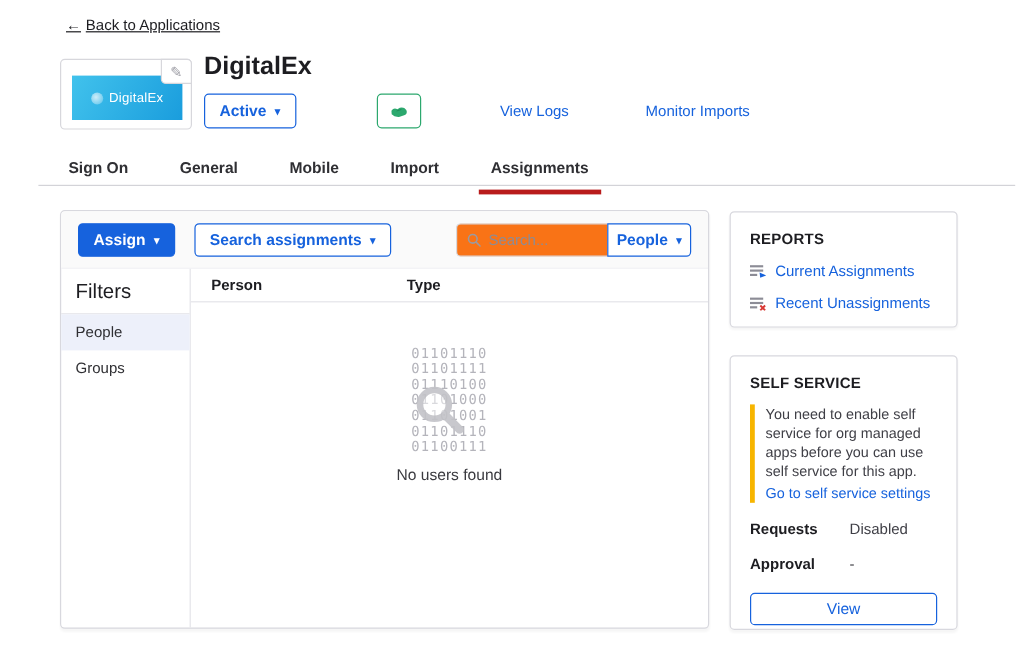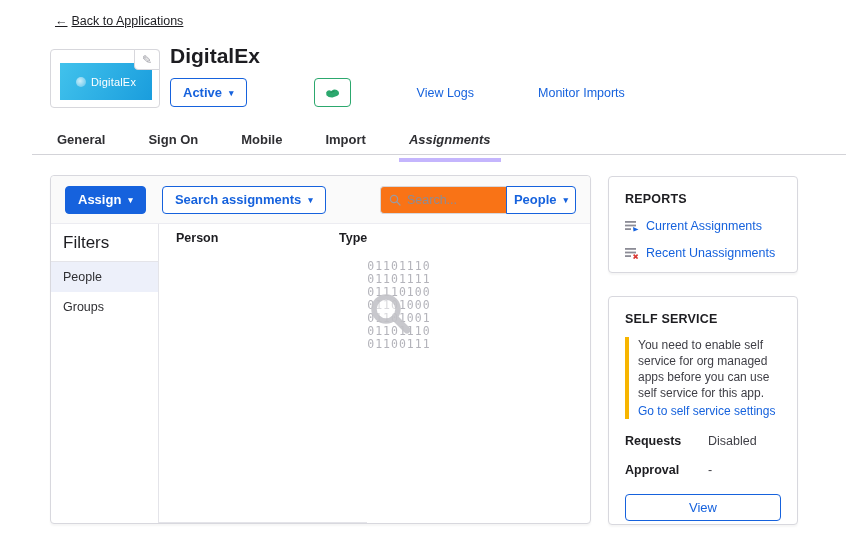--- a/index.html
+++ b/index.html
@@ -48,21 +48,21 @@
   .hdr-link { color:#1662dd; font-size:12.5px; cursor:pointer; }
   .hdr-link.first { margin-left:18px; }
   .hdr-link.second { margin-left:16px; }
   
   .tabs-divider { position:absolute; left:32px; top:154px; width:814px; height:1px; background:#d3d3d8; }
   .tabs { position:absolute; left:47px; top:132px; display:flex; }
   .tab {
     font-size:13px; font-weight:600; color:#2f2f33; padding:0 10px 15px 10px;
     margin-right:23px; cursor:pointer;
   }
-  .tab.active { border-bottom:4px solid #c4b5fd; padding-bottom:0;font-style:italic; }
+  .tab.active { border-bottom:4px solid #b91c1c; padding-bottom:0; }
   
   .main-panel {
     position:absolute; left:50px; top:175px; width:541px; height:349px;
     border:1px solid #d8d8de; border-radius:4px; background:#fff;
     box-shadow:0 2px 2px rgba(0,0,0,.04); display:flex; flex-direction:column;
   }
   .toolbar {
     height:48px; background:#fafafa; border-bottom:1px solid #ececf1;
     border-radius:4px 4px 0 0; display:flex; align-items:center; padding:0 14px;
   }
@@ -90,21 +90,21 @@
     color:#1662dd; font-size:13px; font-weight:600; gap:7px;
   }
   .panel-body { display:flex; flex:1; min-height:0; }
   .filters-col { width:108px; border-right:1px solid #e4e4e9; }
   .filters-title {
     font-size:17px; font-weight:400; color:#1d1d21; padding:9px 12px 8px;
     border-bottom:1px solid #e4e4e9;
   }
   .filter-item { font-size:12.5px; color:#2f2f33; padding:8px 12px; cursor:pointer; }
   .filter-item.selected { background:#edf0fa; }
-  .table-col { flex:1; display:flex; flex-direction:row; }
+  .table-col { flex:1; display:flex; flex-direction:column; }
   .table-header { display:flex; border-bottom:1px solid #e4e4e9; padding:7px 0 6px; }
   .th { font-size:12.5px; font-weight:700; color:#1d1d21; }
   .th-person { padding-left:17px; width:180px; }
   .empty-state { margin-top:36px; text-align:center; position:relative; }
   .binary-line {
     font-family:"DejaVu Sans Mono","Liberation Mono",monospace;
     font-size:11.5px; line-height:13px; color:#b4b4bb; letter-spacing:1px;
   }
   .empty-magnifier { position:absolute; left:calc(50% - 32px); top:30px; opacity:.9; }
   .empty-msg { margin-top:9px; font-size:13px; color:#3a3a3f; }
@@ -165,22 +165,22 @@
           <path d="M6.5 5.5 L10.5 4.2" stroke="#1f8a57" stroke-width="0.8" fill="none"></path>
         </svg>
       </span>
     </button>
     <a class="hdr-link first">View Logs</a>
     <a class="hdr-link second">Monitor Imports</a>
   </div>
 
   <div class="tabs-divider"></div>
   <div class="tabs">
+    <div class="tab">Sign On</div>
     <div class="tab">General</div>
-    <div class="tab">Sign On</div>
     <div class="tab">Mobile</div>
     <div class="tab">Import</div>
     <div class="tab active">Assignments</div>
   </div>
 
   <div class="main-panel">
     <div class="toolbar">
       <button class="btn btn-assign">
         <span>Assign</span>
         <span class="caret">▾</span>
@@ -225,20 +225,21 @@
           <div class="binary-line">01101000</div>
           <div class="binary-line">01101001</div>
           <div class="binary-line">01101110</div>
           <div class="binary-line">01100111</div>
           <div class="empty-magnifier">
             <svg width="48" height="48" viewBox="0 0 48 48">
               <circle cx="19" cy="19" r="12" fill="rgba(255,255,255,0.55)" stroke="#c3c3c8" stroke-width="5.5"></circle>
               <line x1="28.5" y1="28.5" x2="40" y2="40" stroke="#c3c3c8" stroke-width="7" stroke-linecap="round"></line>
             </svg>
           </div>
+          <div class="empty-msg">No users found</div>
         </div>
       </div>
     </div>
   </div>
 
   <div class="side-panel reports-panel">
     <div class="panel-title">REPORTS</div>
     <div class="report-item">
       <span>
         <svg width="14" height="12" viewBox="0 0 14 12">

